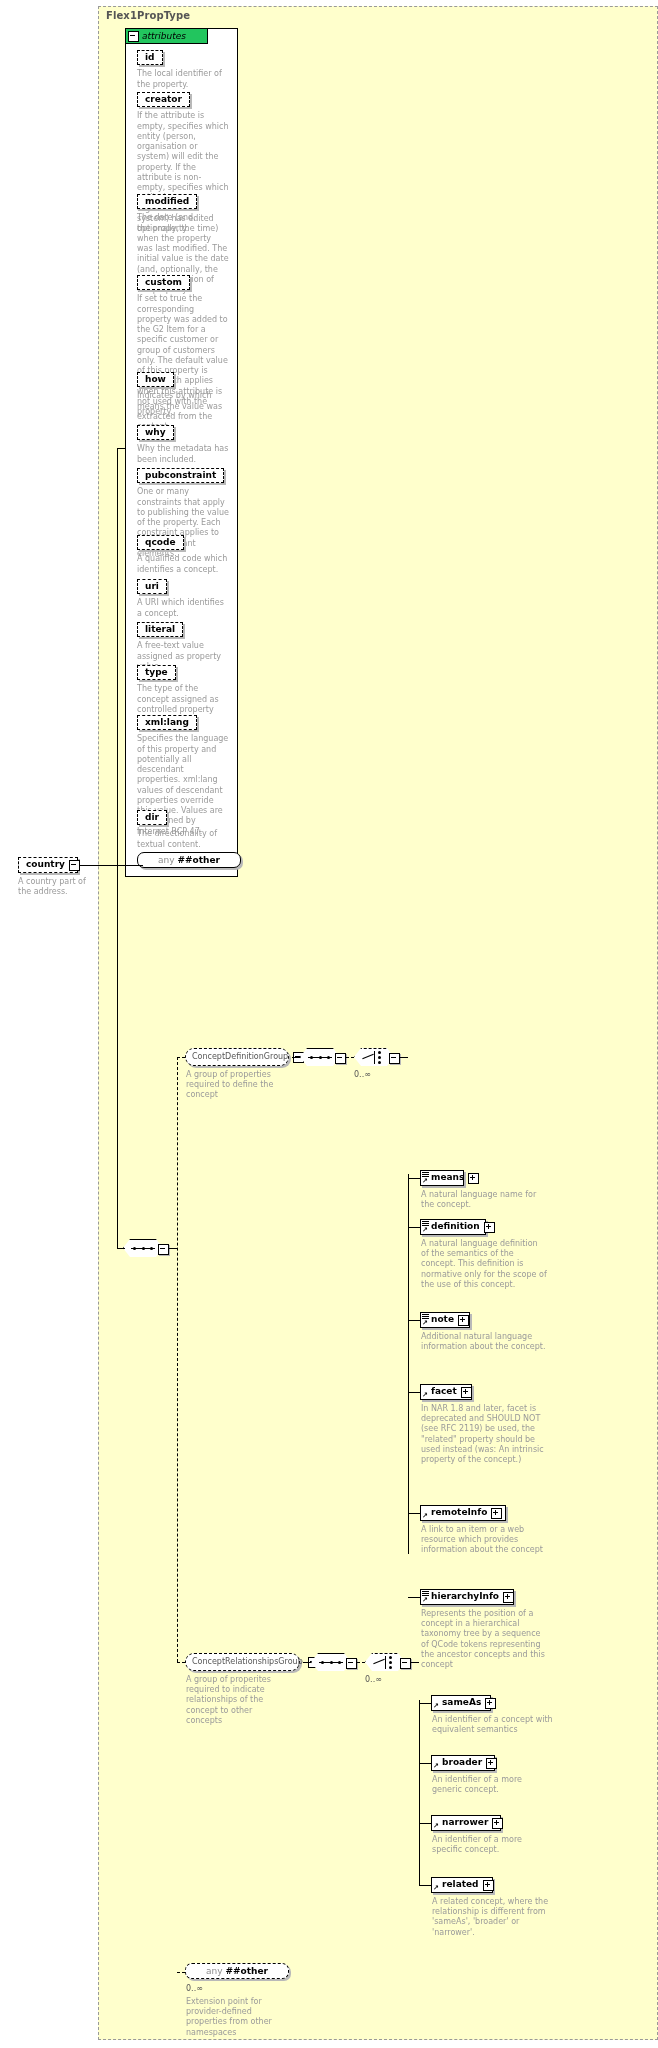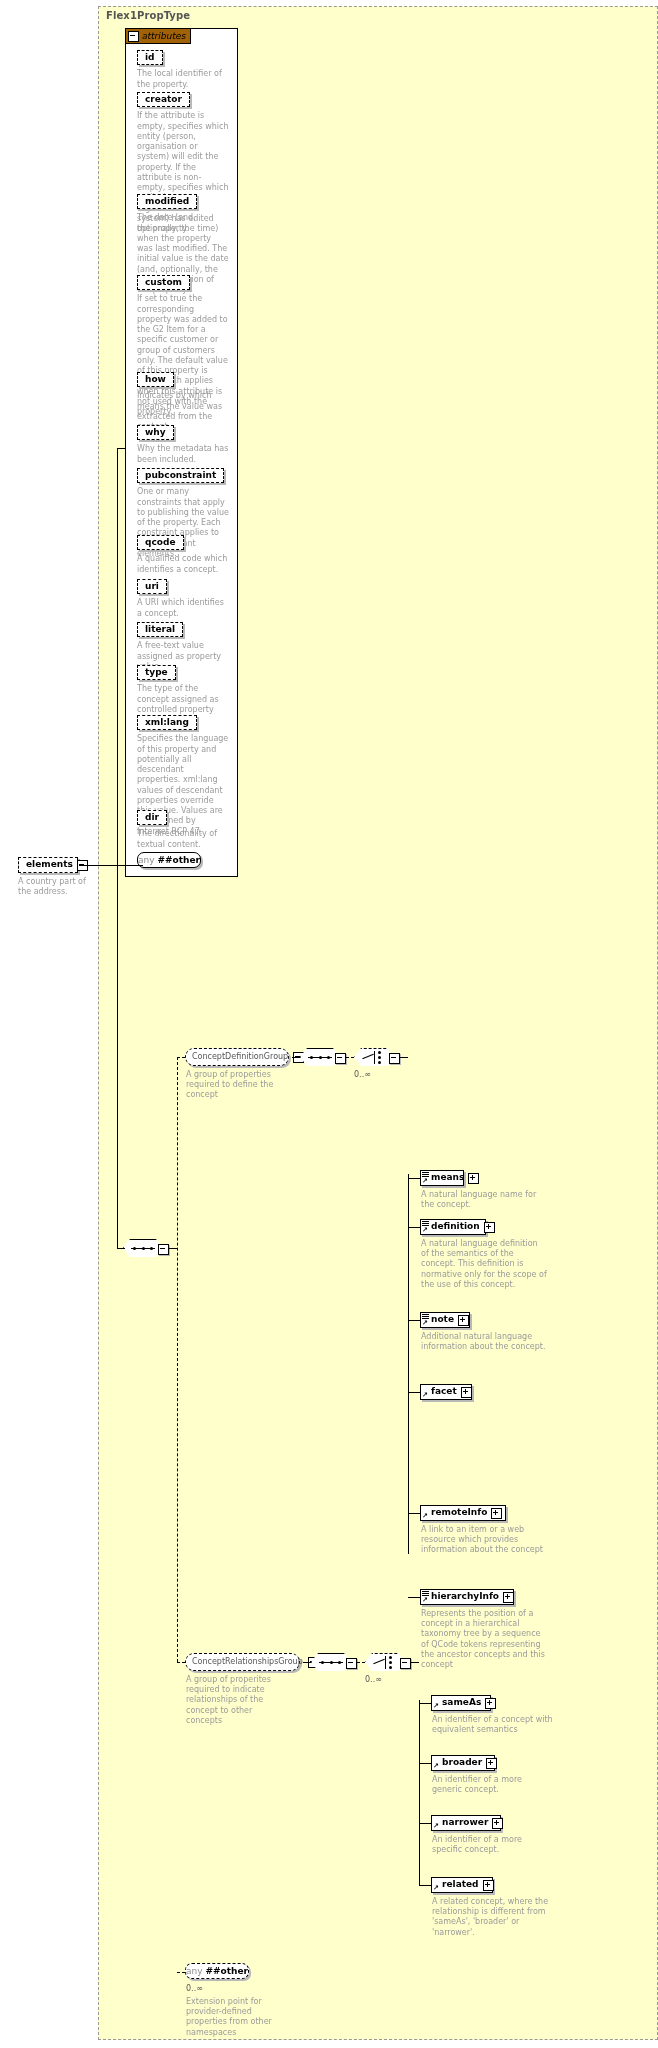--- a/index.html
+++ b/index.html
@@ -35,25 +35,25 @@
     left:115px;top:28px;
     width:113px;height:849px;
     background:#ffffff;
     border:1px solid #000;
     box-sizing:border-box;
   }
   .attr-header{
     position:absolute;
     left:115px;top:28px;
     height:16px;
-    background:#a16207;
+    background:#22c55e;
     border:1px solid #000;
     box-sizing:border-box;
     display:flex;align-items:center;
-    padding:0 4px 0 2px;
+    padding:0 21px 0 2px;
     z-index:4;
   }
   .attr-header .lbl{
     font-style:italic;font-size:9px;color:#000;margin-left:3px;
   }
   .minus-box,.plus-box{
     width:9px;height:9px;
     border:1px solid #000;
     background:#fff;
     position:relative;
@@ -89,21 +89,21 @@
     line-height:1.28;
     word-wrap:break-word;
   }
 
   
   .any-box{
     position:relative;
     display:inline-block;
     border:1px solid #000;
     background:#fff;
-    padding:2px 0;
+    padding:2px 20px;
     font-size:9px;
     box-shadow:2px 2px 0 #b9b9b9;
     white-space:nowrap;
     border-radius:7px;
   }
   .any-box .w{color:#8f8f8f;}
   .any-box .o{color:#000;font-weight:bold;}
   .any-dashed{
     border:1px dashed #000;
   }
@@ -289,21 +289,21 @@
   </div>
 
   <div class="attr-item" style="top:852px;left:115px;">
     <span class="any-box" style="margin-left:12px;">
       <span class="w">any</span>
       <span class="o">##other</span>
     </span>
   </div>
 
   <div class="elem-box dashed" style="left:8px;top:857px;width:60px;height:16px;">
-    <span>elements</span>
+    <span>country</span>
     <span class="minus-box"></span>
   </div>
   <div class="elem-desc" style="left:8px;top:877px;width:82px;">A country part of the address.</div>
 
   <div class="ln h" style="left:69px;top:865px;width:64px;"></div>
 
   <div class="ln v" style="left:107px;top:448px;height:800px;"></div>
   <div class="ln h" style="left:107px;top:448px;width:8px;"></div>
 
   <div class="node" style="left:113px;top:1239px;">
@@ -395,20 +395,21 @@
     <span class="plus-box"></span>
   </div>
   <div class="elem-desc" style="left:411px;top:1332px;width:126px;">Additional natural language information about the concept.</div>
 
   <div class="ln h" style="left:398px;top:1392px;width:12px;"></div>
   <div class="elem-box" style="left:410px;top:1384px;width:52px;height:16px;padding-left:10px;">
     <span class="g-arrow">↗</span>
     <span>facet</span>
     <span class="plus-box"></span>
   </div>
+  <div class="elem-desc" style="left:411px;top:1404px;width:126px;">In NAR 1.8 and later, facet is deprecated and SHOULD NOT (see RFC 2119) be used, the "related" property should be used instead (was: An intrinsic property of the concept.)</div>
 
   <div class="ln h" style="left:398px;top:1513px;width:12px;"></div>
   <div class="elem-box" style="left:410px;top:1505px;width:86px;height:16px;padding-left:10px;">
     <span class="g-arrow">↗</span>
     <span>remoteInfo</span>
     <span class="plus-box"></span>
   </div>
   <div class="elem-desc" style="left:411px;top:1525px;width:126px;">A link to an item or a web resource which provides information about the concept</div>
 
   <div class="ln h" style="left:398px;top:1597px;width:12px;"></div>

